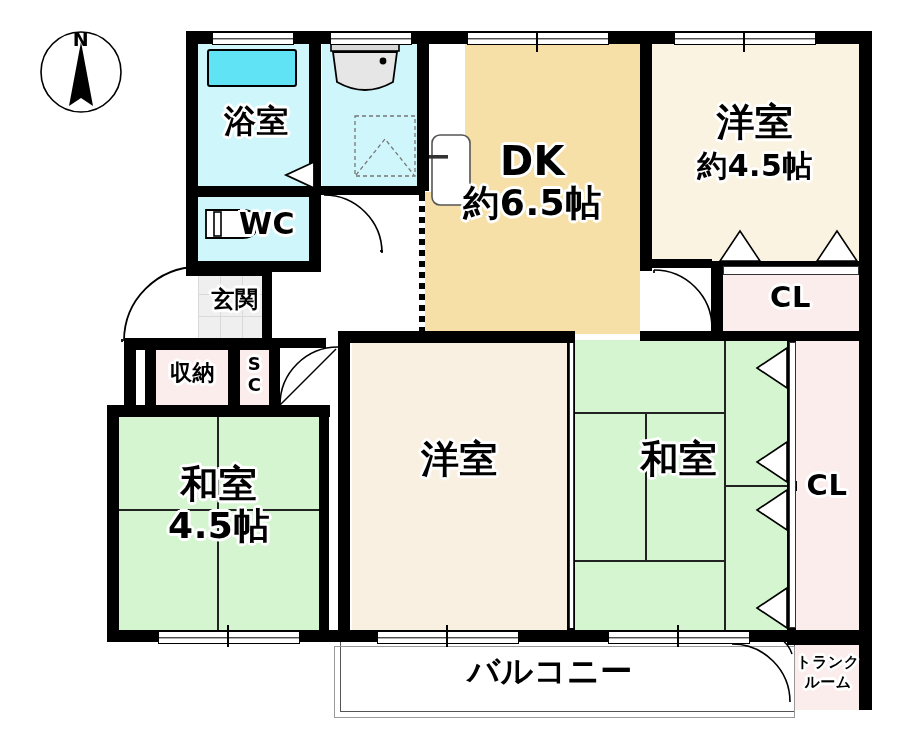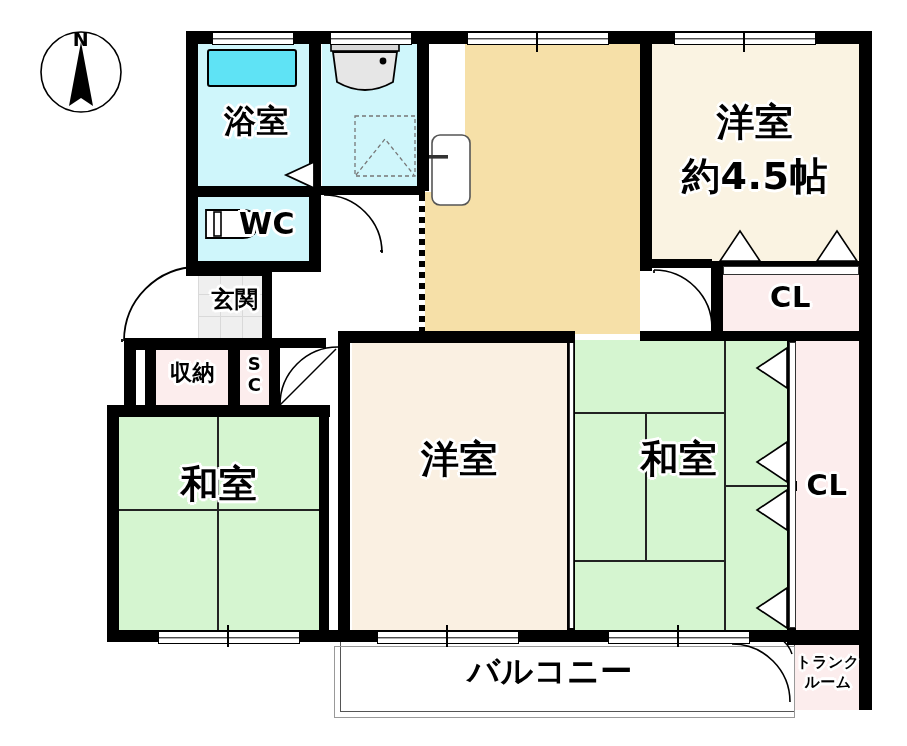--- a/index.html
+++ b/index.html
@@ -311,40 +311,45 @@
   <div class="ab" style="left:419px;top:195px;width:6px;height:140px;
               background:repeating-linear-gradient(to bottom,#000 0 6px,transparent 6px 11px);"></div>
 
   <div class="lbl" style="left:198px;top:105px;width:117px;font-size:32px;">浴室</div>
 
 
   <div class="lbl" style="left:227px;top:208px;width:80px;font-size:30px;">WC</div>
 
   <div class="lbl" style="left:198px;top:287px;width:74px;font-size:23px;">玄関</div>
 
+  <div class="lbl" style="left:425px;top:140px;width:215px;font-size:40px;">
+    <span>DK</span>
+    <span style="font-size:36px;margin-top:2px;">約6.5帖</span>
+  </div>
 
   <div class="lbl" style="left:651px;top:103px;width:208px;font-size:38px;">
     <span>洋室</span>
-    <span style="font-size:38px;margin-top:14px;">約4.5帖</span>
+    <span style="font-size:30px;margin-top:7px;">約4.5帖</span>
   </div>
 
   <div class="lbl" style="left:722px;top:282px;width:137px;font-size:29px;">CL</div>
 
   <div class="lbl" style="left:352px;top:440px;width:215px;font-size:38px;">
     <span>洋室</span>
   </div>
 
   <div class="lbl" style="left:573px;top:440px;width:212px;font-size:38px;">
     <span>和室</span>
   </div>
 
   <div class="lbl" style="left:795px;top:470px;width:64px;font-size:29px;">CL</div>
 
   <div class="lbl" style="left:119px;top:465px;width:200px;font-size:38px;">
     <span>和室</span>
+    <span style="font-size:36px;margin-top:2px;">4.5帖</span>
   </div>
 
   <div class="lbl" style="left:155px;top:361px;width:75px;font-size:22px;">収納</div>
 
   <div class="lbl" style="left:239px;top:354px;width:31px;font-size:18px;line-height:1.15;">
     <span>S</span>
     <span>C</span>
   </div>
 
   <div class="lbl" style="left:792px;top:652px;width:72px;font-size:15px;line-height:1.35;">

